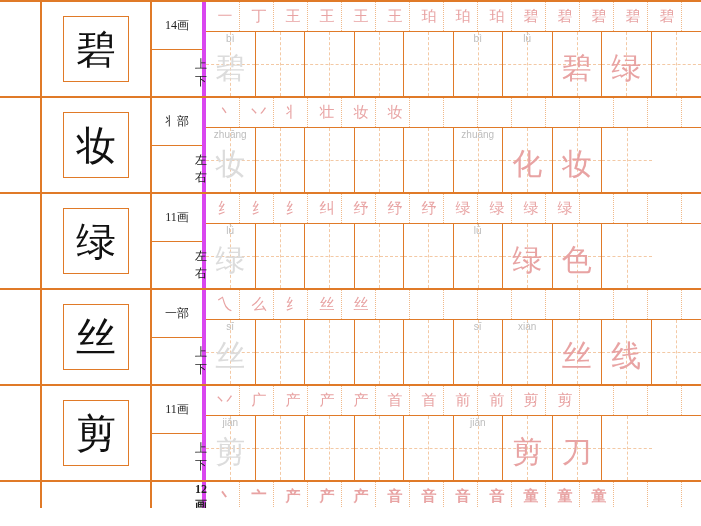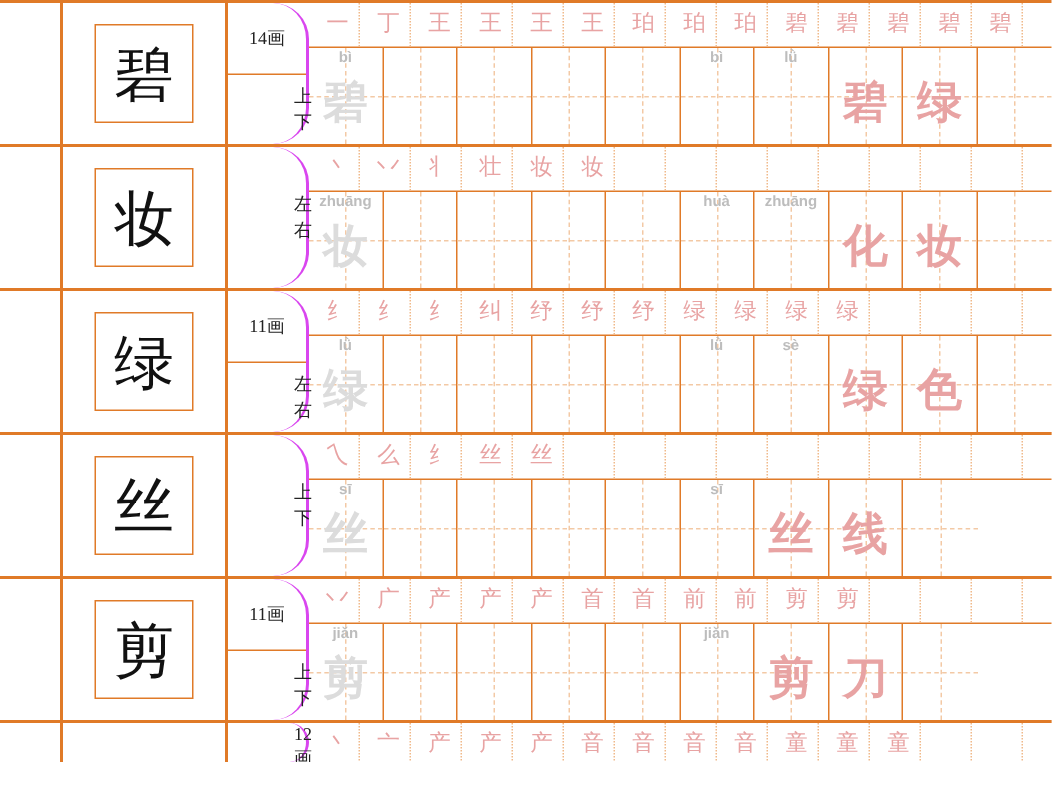--- a/index.html
+++ b/index.html
@@ -12,21 +12,21 @@
   .sheet { width: 701px; position: relative; }
 
   .row {
     display: flex;
     border-top: 2px solid #E07A28;
     border-bottom: 2px solid #E07A28;
     height: 98px;
     margin-bottom: -2px;
     background: #fff;
   }
-  .row.partial { height: 28px; overflow: hidden; border-bottom: none; }
+  .row.partial { height: 28px; overflow: hidden; border-bottom: none; font-weight: bold; }
 
   
   .margin-col {
     width: 42px;
     border-right: 2px solid #E07A28;
     flex: 0 0 42px;
   }
 
   
   .bigchar {
@@ -42,22 +42,22 @@
     display: flex; align-items: center; justify-content: center;
     font-size: 40px;
     color: #111;
     font-family: "Liberation Serif", serif;
   }
 
   
   .info {
     width: 54px;
     flex: 0 0 54px;
-    border-right: 2px solid #d946ef;
-    display: flex; flex-direction: column; border-radius: 24px;
+    border-right: 4px solid #d946ef;
+    display: flex; flex-direction: column;
   }
   .info .cell {
     flex: 1 1 0;
     display: flex; align-items: center; justify-content: center;
     font-size: 12px;
     color: #222;
     border-bottom: 1.5px solid #E07A28;
   }
   .info .cell:last-child { border-bottom: none; padding-left: 48px; }
 
@@ -97,21 +97,20 @@
     font-size: 15px;
     color: #E8A3A3;
     font-family: "Liberation Serif", serif;
     line-height: 1;
   }
 
   .gridrow {
     flex: 1 1 auto;
     display: flex;
     position: relative;
-    font-weight: bold;
   }
   .gcell {
     width: 49.5px;
     flex: 0 0 49.5px;
     border-right: 1.5px solid #E07A28;
     position: relative;
   }
   .gcell:last-child { border-right: none; }
   
   .gcell::before {
@@ -222,20 +221,21 @@
       </div>
     </div>
   </div>
 
   <div class="row">
     <div class="margin-col"></div>
     <div class="bigchar">
       <div class="box">妆</div>
     </div>
     <div class="info">
+      <div class="cell">丬部</div>
       <div class="cell">左右</div>
     </div>
     <div class="practice">
       <div class="strokes">
         <div class="sgrid">
           <i></i>
             <i></i>
             <i></i>
             <i></i>
             <i></i>
@@ -260,23 +260,20 @@
       </div>
       <div class="gridrow">
         <div class="gcell">
           <div class="pinyin">zhuāng</div>
           <div class="trace light">妆</div>
         </div>
         <div class="gcell"></div>
         <div class="gcell"></div>
         <div class="gcell"></div>
         <div class="gcell"></div>
-        <div class="gcell">
-          <div class="pinyin">huà</div>
-        </div>
         <div class="gcell">
           <div class="pinyin">zhuāng</div>
         </div>
         <div class="gcell">
           <div class="trace pink">化</div>
         </div>
         <div class="gcell">
           <div class="trace pink">妆</div>
         </div>
         <div class="gcell"></div>
@@ -331,39 +328,37 @@
           <div class="trace light">绿</div>
         </div>
         <div class="gcell"></div>
         <div class="gcell"></div>
         <div class="gcell"></div>
         <div class="gcell"></div>
         <div class="gcell">
           <div class="pinyin">lǜ</div>
         </div>
         <div class="gcell">
-          <div class="pinyin">sè</div>
-        </div>
-        <div class="gcell">
           <div class="trace pink">绿</div>
         </div>
         <div class="gcell">
           <div class="trace pink">色</div>
         </div>
         <div class="gcell"></div>
       </div>
     </div>
   </div>
 
   <div class="row">
     <div class="margin-col"></div>
     <div class="bigchar">
       <div class="box">丝</div>
     </div>
     <div class="info">
+      <div class="cell">一部</div>
       <div class="cell">上下</div>
     </div>
     <div class="practice">
       <div class="strokes">
         <div class="sgrid">
           <i></i>
             <i></i>
             <i></i>
             <i></i>
             <i></i>
@@ -389,20 +384,23 @@
         <div class="gcell">
           <div class="pinyin">sī</div>
           <div class="trace light">丝</div>
         </div>
         <div class="gcell"></div>
         <div class="gcell"></div>
         <div class="gcell"></div>
         <div class="gcell"></div>
         <div class="gcell">
           <div class="pinyin">sī</div>
+        </div>
+        <div class="gcell">
+          <div class="pinyin">xiàn</div>
         </div>
         <div class="gcell">
           <div class="trace pink">丝</div>
         </div>
         <div class="gcell">
           <div class="trace pink">线</div>
         </div>
         <div class="gcell"></div>
       </div>
     </div>

